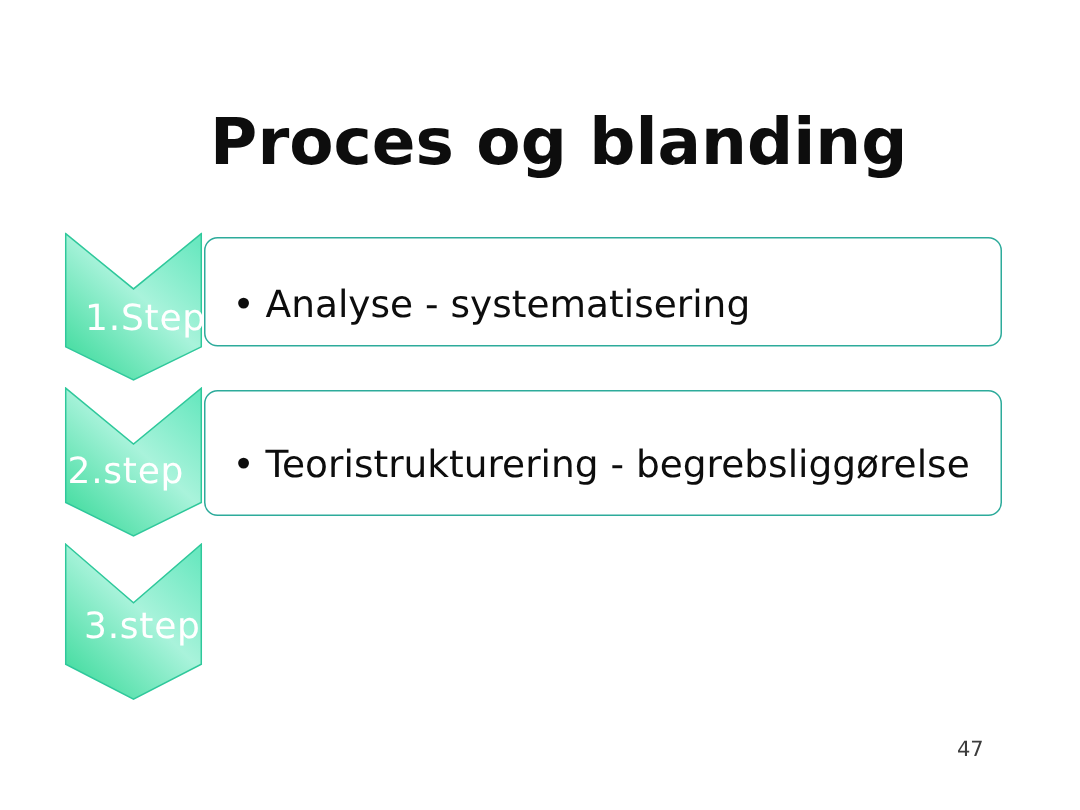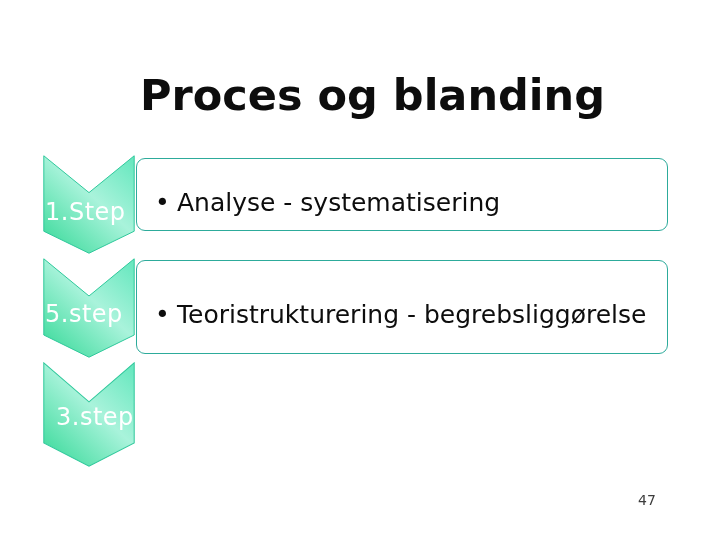--- a/index.html
+++ b/index.html
@@ -52,37 +52,37 @@
   .step-label {
     position: absolute;
     left: 45px;
     width: 104px;
     z-index: 3;
     color: var(--step-label);
     font-size: 24px;
     letter-spacing: 0.5px;
     white-space: nowrap;
   }
-  #label-1 { top: 198px; }
+  #label-1 { top: 198px; text-align: center; }
   #label-2 { top: 300px; }
   #label-3 { top: 403px; padding-left: 11px; }
   .step-box {
     position: absolute;
     left: 136px;
     width: 532px;
     background: var(--bg);
     border: 1.6px solid var(--box-border);
     border-radius: 9px;
     display: flex;
     align-items: center;
     padding: 16px 12px 0 18px;
     z-index: 1;
   }
   #box-1 { top: 158px; height: 73px; }
-  #box-2 { top: 260px; height: 94px; }
+  #box-2 { top: 260px; height: 84px; }
   #box-3 { top: 363px; height: 74px; }
   .bullet-line {
     width: 100%;
     padding-left: 22px;
     text-indent: -22px;
     font-size: 25px;
     line-height: 30px;
     color: var(--text);
   }
   .bullet-marker {
@@ -123,21 +123,21 @@
   <div class="step-label" id="label-1">1.Step</div>
   <div class="step-box" id="box-1">
     <p class="bullet-line"><span class="bullet-marker">•</span><span>Analyse - systematisering</span></p>
   </div>
 
   <div class="chevron" id="chev-2">
     <svg viewBox="0 0 92 100" preserveAspectRatio="none">
       <polygon points="0.8,0.8 46,38 91.2,0.8 91.2,77 46,99.2 0.8,77" fill="url(#chevGrad)" stroke="var(--arrow-border)" stroke-width="1"></polygon>
     </svg>
   </div>
-  <div class="step-label" id="label-2">5.step</div>
+  <div class="step-label" id="label-2">2.step</div>
   <div class="step-box" id="box-2">
     <p class="bullet-line"><span class="bullet-marker">•</span><span>Teoristrukturering - begrebsliggørelse</span></p>
   </div>
 
   <div class="chevron" id="chev-3">
     <svg viewBox="0 0 92 100" preserveAspectRatio="none">
       <polygon points="0.8,0.8 46,38 91.2,0.8 91.2,77 46,99.2 0.8,77" fill="url(#chevGrad)" stroke="var(--arrow-border)" stroke-width="1"></polygon>
     </svg>
   </div>
   <div class="step-label" id="label-3">3.step</div>

